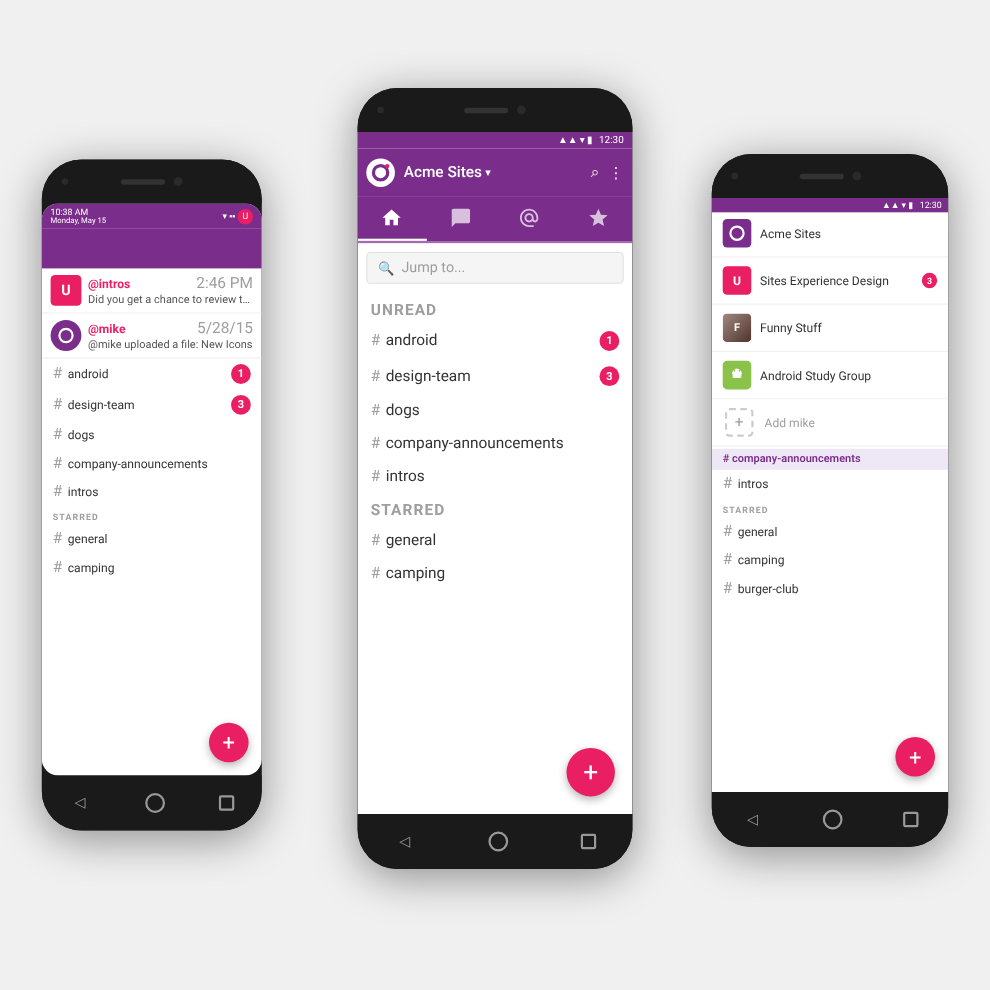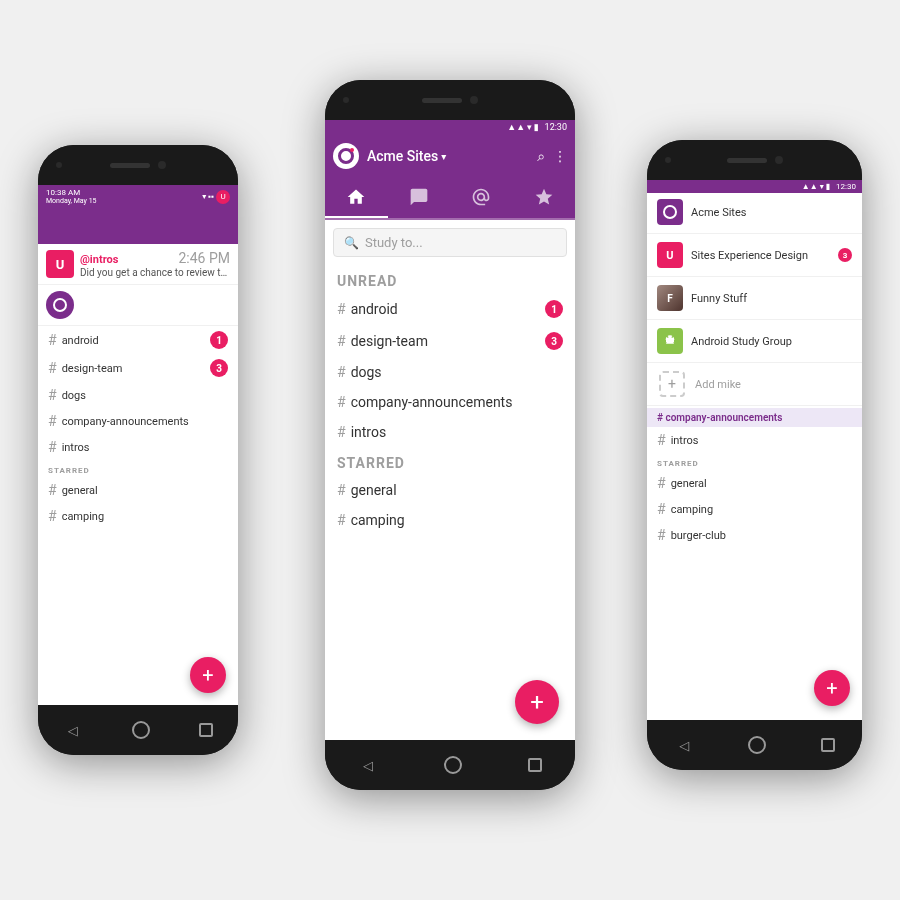--- a/index.html
+++ b/index.html
@@ -100,20 +100,21 @@
       top: 110px;
       z-index: 1;
     }
     .phone-left .phone-screen {
       width: 100%;
       height: 500px;
       background: #fff;
       overflow: hidden;
       display: flex;
       flex-direction: column;
+      border-radius: 15px;
     }
 
     
     .phone-center {
       width: 240px;
       height: 700px;
       left: 50%;
       top: 50px;
       transform: translateX(-50%);
       z-index: 10;
@@ -456,20 +457,27 @@
             <span class="msg-username">@intros</span>
             <span class="msg-time">2:46 PM</span>
           </div>
           <div class="msg-text">Did you get a chance to review that doc?</div>
         </div>
       </div>
       <div class="message-item">
         <div class="avatar" style="background:#7b2d8b; border-radius:50%;">
           <div style="width:14px;height:14px;border:2px solid #fff;border-radius:50%;"></div>
         </div>
+        <div class="msg-content">
+          <div class="msg-header">
+            <span class="msg-username">@mike</span>
+            <span class="msg-time">5/28/15</span>
+          </div>
+          <div class="msg-text">@mike uploaded a file: New Icons</div>
+        </div>
       </div>
 
       <div class="channel-list">
         <div class="channel-item channel-item-sm">
           <span class="channel-hash">#</span>
           <span class="channel-name">android</span>
           <div class="badge">1</div>
         </div>
         <div class="channel-item channel-item-sm">
           <span class="channel-hash">#</span>
@@ -562,21 +570,21 @@
         </div>
         <div class="tab-item">
           <svg width="20" height="20" viewBox="0 0 24 24" fill="currentColor">
               <path d="M12 17.27L18.18 21l-1.64-7.03L22 9.24l-7.19-.61L12 2 9.19 8.63 2 9.24l5.46 4.73L5.82 21z"></path>
             </svg>
         </div>
       </div>
 
       <div class="search-bar">
         <span class="search-icon-sm">🔍</span>
-        <span class="search-placeholder">Study to...</span>
+        <span class="search-placeholder">Jump to...</span>
       </div>
 
       <div class="channel-list" style="overflow:hidden;">
         <div class="section-label">UNREAD</div>
         <div class="channel-item">
           <span class="channel-hash">#</span>
           <span class="channel-name">android</span>
           <div class="badge">1</div>
         </div>
         <div class="channel-item">

